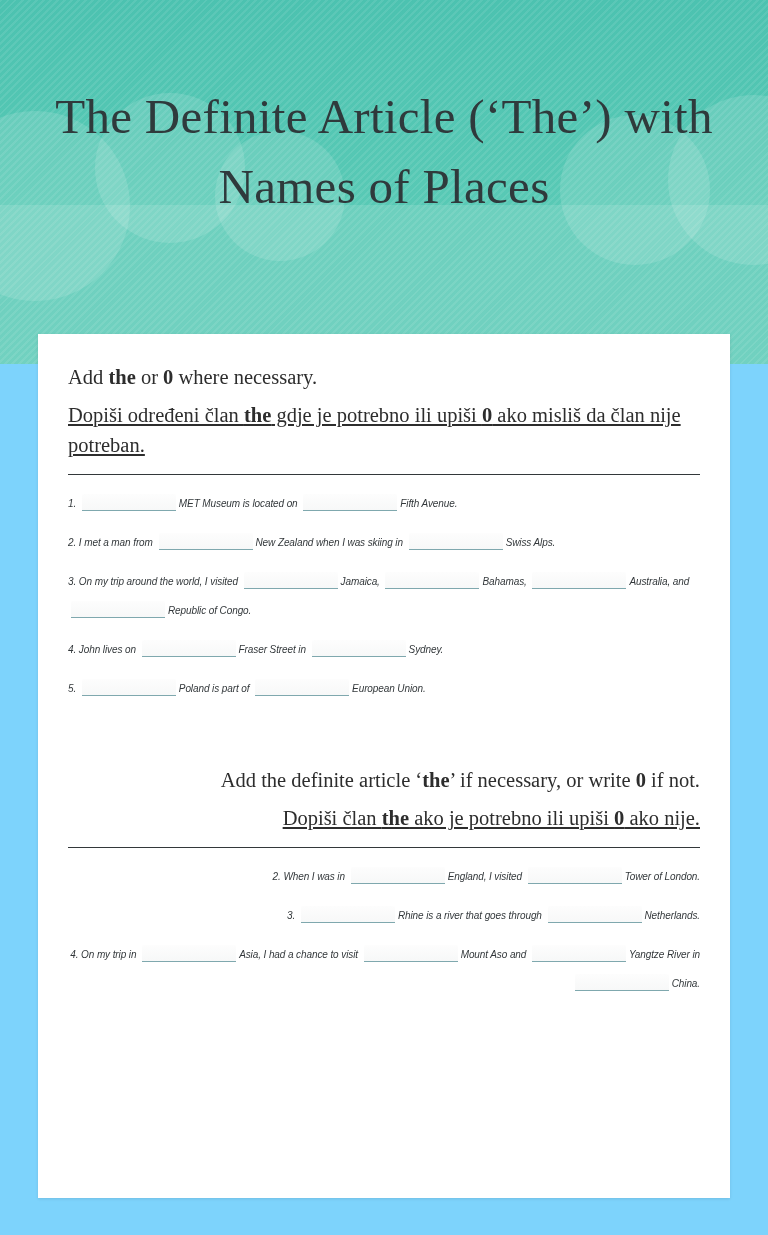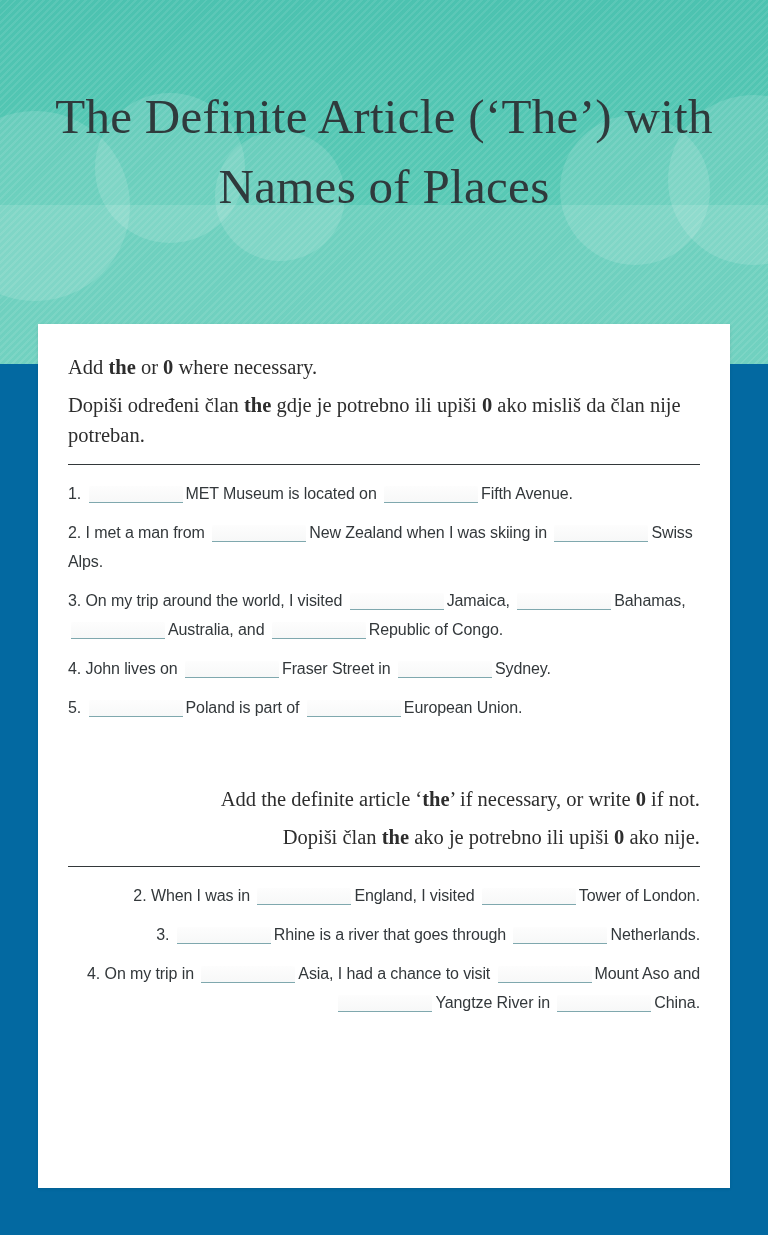--- a/index.html
+++ b/index.html
@@ -12,21 +12,21 @@
   body {
     background: #f3f3f3;
     font-family: "Liberation Sans", sans-serif;
     overflow: hidden;
   }
 
   .page {
     position: relative;
     width: 768px;
     height: 1235px;
-    background: #0369a1;
+    background: #7dd3fc;
     overflow: hidden;
   }
 
   
   .header {
     position: absolute;
     top: 0; left: 0;
     width: 768px;
     height: 364px;
     background:
@@ -71,57 +71,58 @@
     color: #2f3a3c;
     letter-spacing: 0.3px;
     padding: 0 46px;
     font-weight: 400;
   }
 
   
   .card {
     position: absolute;
     left: 38px;
-    top: 324px;
+    top: 334px;
     width: 692px;
     height: 864px;
     background: #ffffff;
     box-shadow: 0 1px 3px rgba(0,0,0,0.10);
     padding: 28px 30px 0 30px;
   }
 
   .section { }
   .section + .section { margin-top: 62px; text-align: right; }
 
   .instructions {
     font-family: "Liberation Serif", "DejaVu Serif", serif;
     font-size: 20.5px;
     line-height: 30px;
     color: #2d2d2d;
     margin-bottom: 4px;
   }
   .instructions .line { display: block; margin-bottom: 8px; }
-  .instructions .line:last-child { margin-bottom: 0; }
+  .instructions .line:last-child { margin-bottom: 0; text-decoration: underline; }
   .instructions b { font-weight: 700; }
 
   .rule {
     height: 1px;
     background: #33383a;
     margin: 14px 0 14px 0;
   }
 
   .questions { }
 
   .q {
     font-family: "Liberation Sans", sans-serif;
-    font-size: 16px;
+    font-size: 10px;
     line-height: 29px;
     color: #33383b;
     margin-bottom: 10px;
     letter-spacing: -0.1px;
+    font-style: italic;
   }
   .q:last-child { margin-bottom: 0; }
 
   .blank {
     display: inline-block;
     width: 94px;
     height: 17px;
     vertical-align: -4px;
     margin: 0 3px;
     background: linear-gradient(180deg, #fdfdfd 0%, #f7f8f8 100%);

